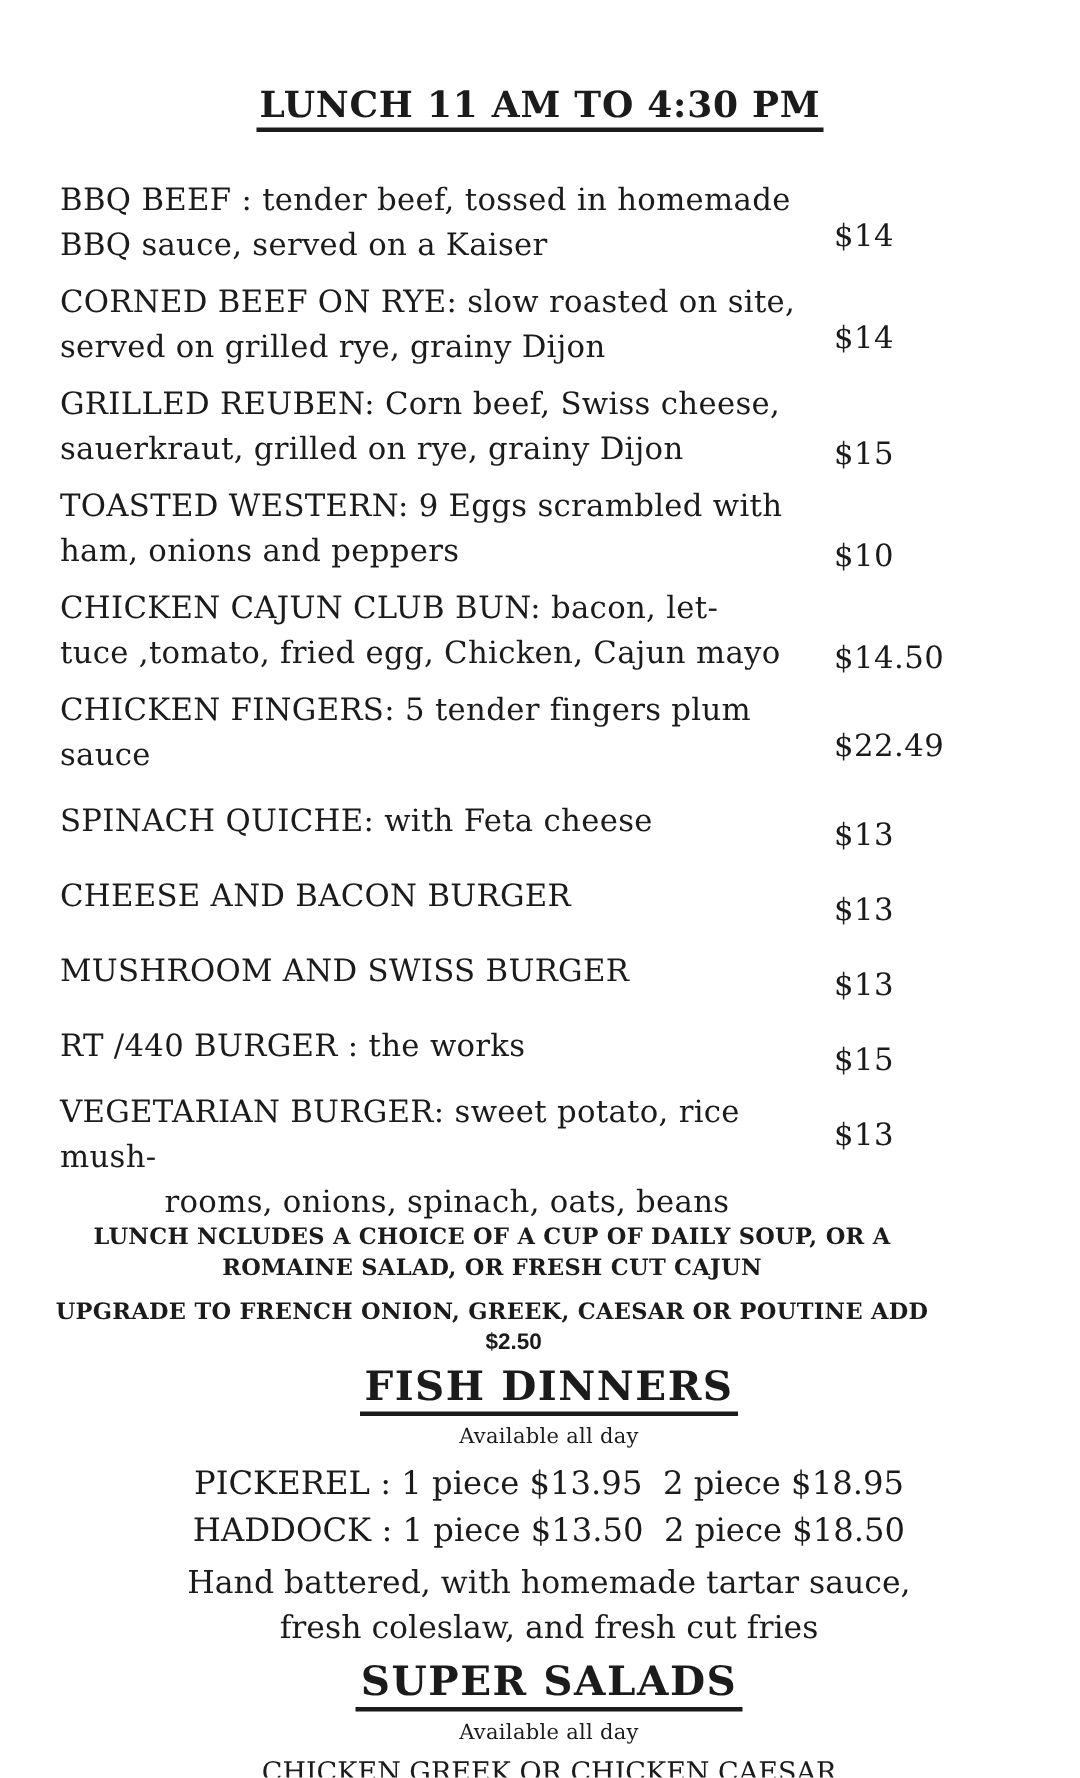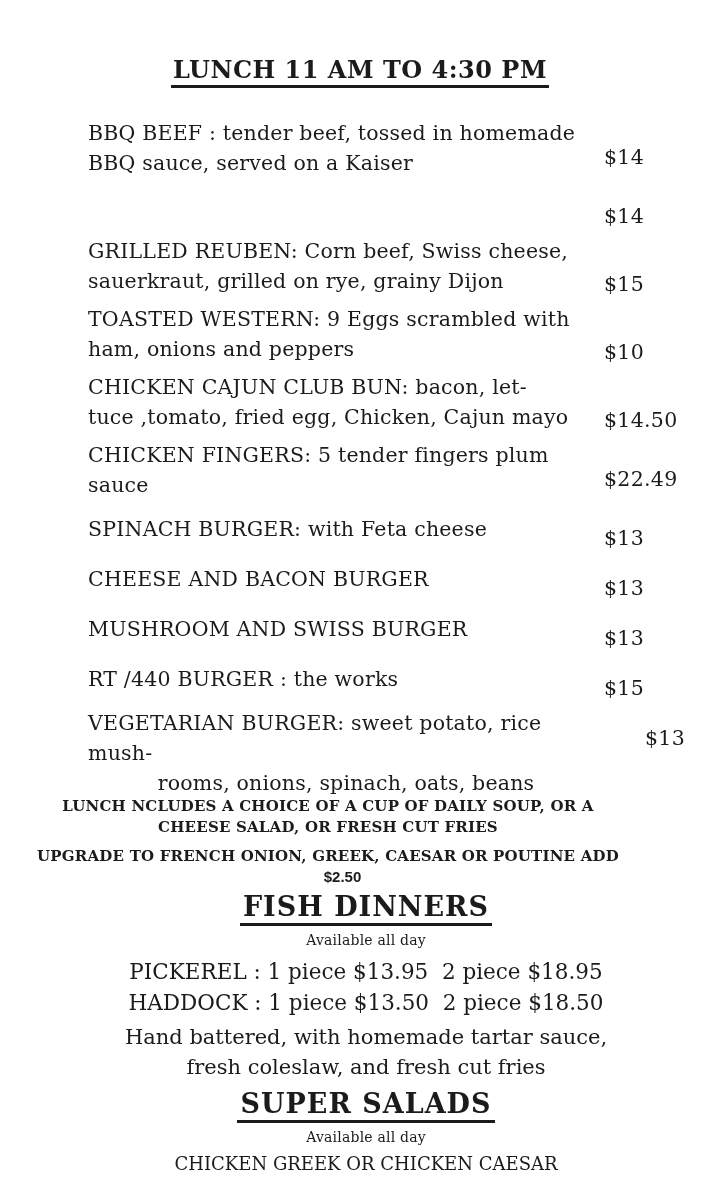--- a/index.html
+++ b/index.html
@@ -15,26 +15,26 @@
   
   .title-wrap { text-align: center; padding-top: 55px; }
   .page-title {
     display: inline-block;
     font-size: 24px; font-weight: 700; letter-spacing: 0.5px;
     border-bottom: 3px solid currentColor;
     padding: 0 2px 1px 2px;
   }
 
   
-  .items { margin-top: 30px; padding-left: 88px; padding-right: 36px; }
+  .items { margin-top: 30px; padding-left: 40px; padding-right: 36px; }
   .item { display: flex; align-items: center; margin-bottom: 8px; }
   .desc { flex: 0 0 516px; font-size: 20.5px; line-height: 30px; letter-spacing: 0.2px; }
   .price { flex: 1; font-size: 20.5px; letter-spacing: 0.3px; margin-top: 18px; }
   .item:nth-child(3), .item:nth-child(4), .item:nth-child(5) { align-items: flex-end; }
-  .item:nth-child(11) { align-items: flex-start; gap: 41px; }
+  .item:nth-child(11) { align-items: flex-start; }
   .item:nth-child(11) .line:nth-child(2) { text-align: center; }
 
   
   .notes {
     margin-top: -10px; text-align: center;
     padding-left: 8px; padding-right: 72px;
     font-size: 15px; font-weight: 700; line-height: 21px; letter-spacing: 0.2px;
   }
   .upgrade-note { margin-top: 8px; }
   .upgrade-price-line {
@@ -72,20 +72,22 @@
   <div class="items">
       <div class="item">
         <div class="desc">
           <div class="line">BBQ BEEF : tender beef, tossed in homemade</div>
           <div class="line">BBQ sauce, served on a Kaiser</div>
         </div>
         <div class="price">$14</div>
       </div>
       <div class="item">
         <div class="desc">
+          <div class="line">CORNED BEEF ON RYE: slow roasted on site,</div>
+          <div class="line">served on grilled rye, grainy Dijon</div>
         </div>
         <div class="price">$14</div>
       </div>
       <div class="item">
         <div class="desc">
           <div class="line">GRILLED REUBEN: Corn beef, Swiss cheese,</div>
           <div class="line">sauerkraut, grilled on rye, grainy Dijon</div>
         </div>
         <div class="price">$15</div>
       </div>
@@ -104,21 +106,21 @@
         <div class="price">$14.50</div>
       </div>
       <div class="item">
         <div class="desc">
           <div class="line">CHICKEN FINGERS: 5 tender fingers plum sauce</div>
         </div>
         <div class="price">$22.49</div>
       </div>
       <div class="item">
         <div class="desc">
-          <div class="line">SPINACH BURGER: with Feta cheese</div>
+          <div class="line">SPINACH QUICHE: with Feta cheese</div>
         </div>
         <div class="price">$13</div>
       </div>
       <div class="item">
         <div class="desc">
           <div class="line">CHEESE AND BACON BURGER</div>
         </div>
         <div class="price">$13</div>
       </div>
       <div class="item">
@@ -137,21 +139,21 @@
         <div class="desc">
           <div class="line">VEGETARIAN BURGER: sweet potato, rice mush-</div>
           <div class="line">rooms, onions, spinach, oats, beans</div>
         </div>
         <div class="price">$13</div>
       </div>
     </div>
 
   <div class="notes">
       <div class="line">LUNCH NCLUDES A CHOICE OF A CUP OF DAILY SOUP, OR A</div>
-      <div class="line">CHEESE SALAD, OR FRESH CUT FRIES</div>
+      <div class="line">ROMAINE SALAD, OR FRESH CUT CAJUN</div>
     </div>
 
   <div class="notes upgrade-note">
     <div class="line">UPGRADE TO FRENCH ONION, GREEK, CAESAR OR POUTINE ADD</div>
   </div>
   <div class="upgrade-price-line">$2.50</div>
 
   <div class="section">
     <div class="section-heading-wrap">
       <span class="section-heading">FISH DINNERS</span>

